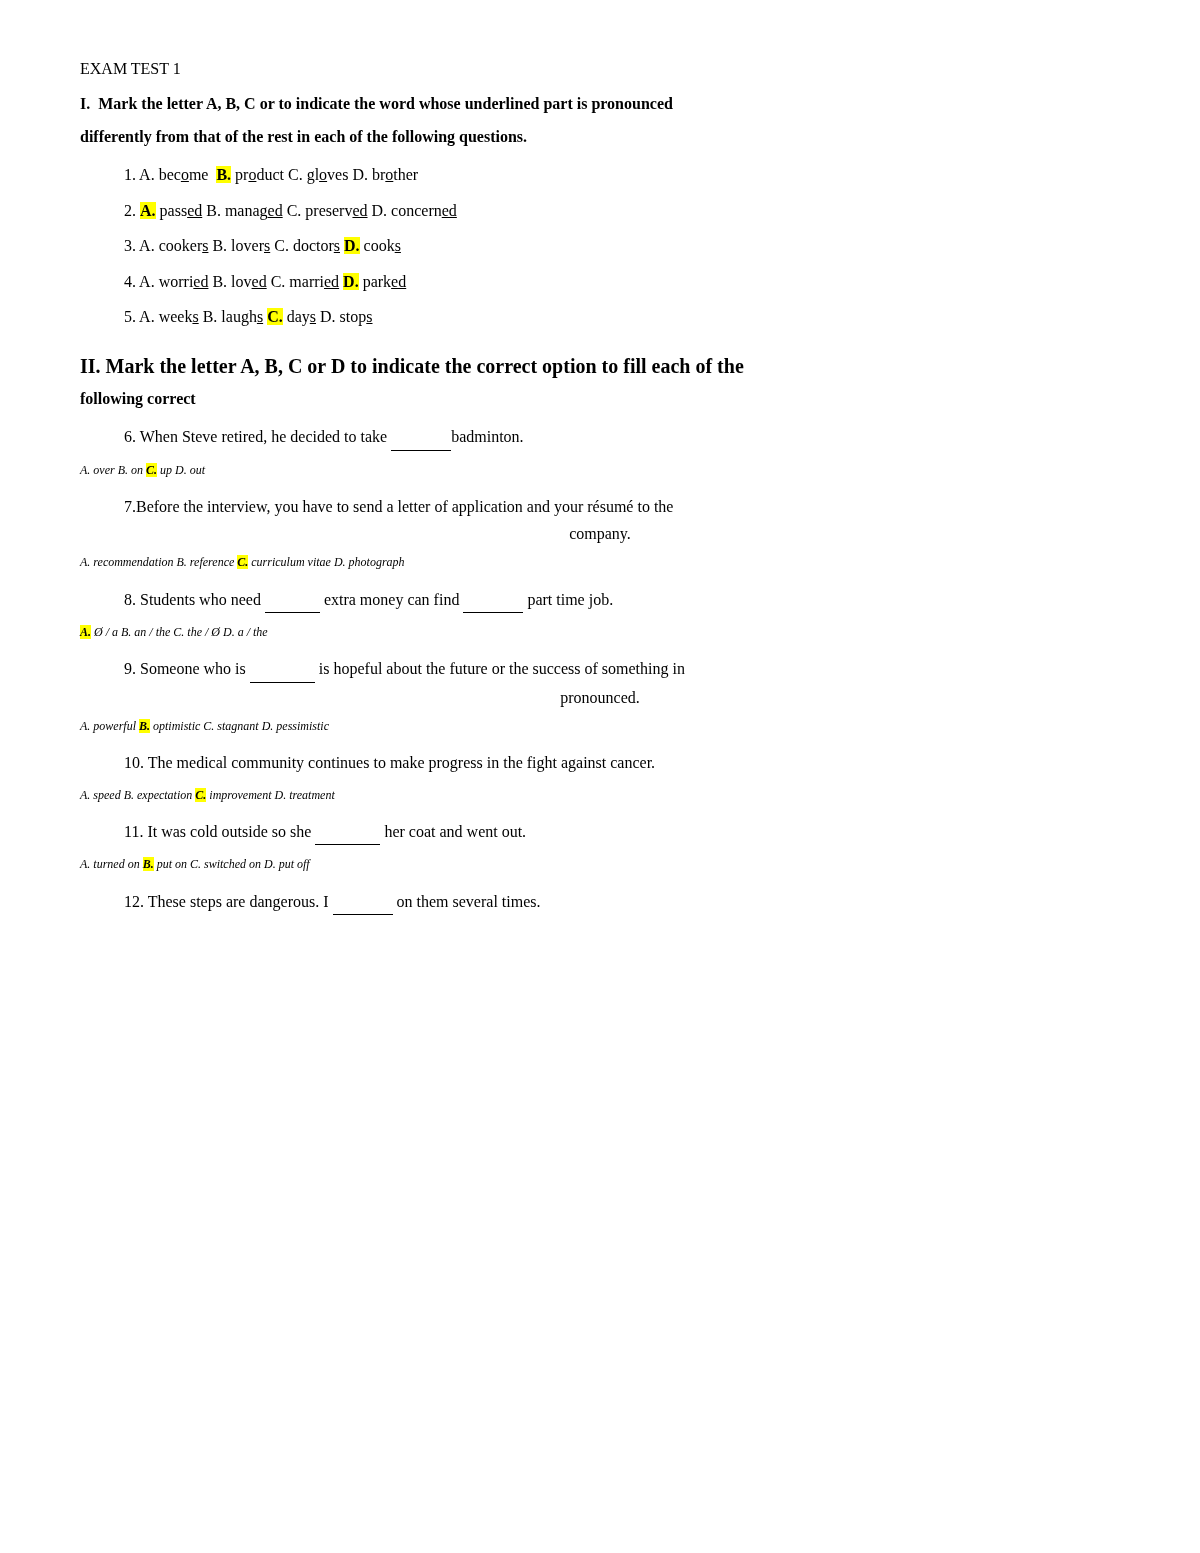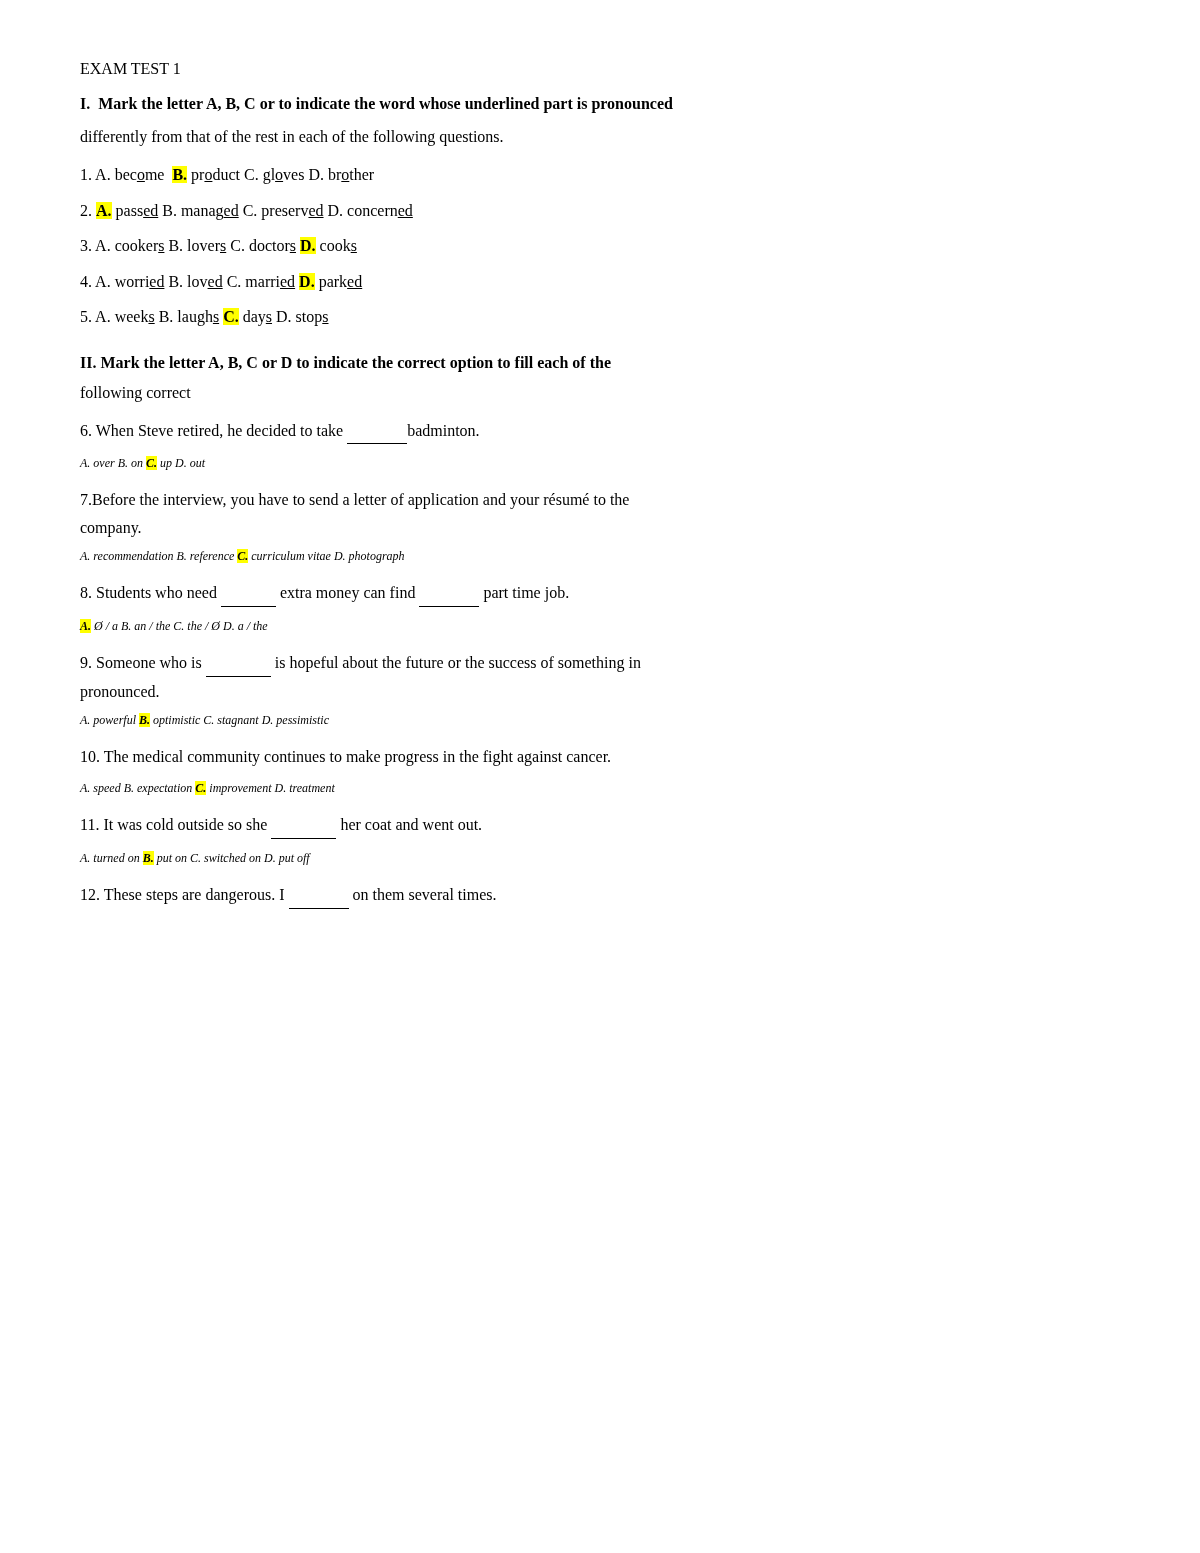--- a/index.html
+++ b/index.html
@@ -21,54 +21,56 @@
       font-size: 16px;
       margin-bottom: 14px;
     }
     .section-heading {
       font-weight: bold;
       font-size: 16px;
       margin-bottom: 12px;
       line-height: 1.5;
     }
     .sub-heading {
-      font-weight: normal;
+      font-weight: bold;
       font-size: 16px;
       margin-bottom: 16px;
     }
     .question {
       margin-bottom: 10px;
       line-height: 1.6;
       font-size: 16px;
+      margin-left: 44px;
     }
     .answer-line {
       margin-bottom: 14px;
       line-height: 1.6;
       font-size: 12px;
       font-style: italic;
     }
     .highlight {
       background-color: #ffff00;
       font-weight: bold;
     }
     u {
       text-decoration: underline;
     }
     .section-ii-heading {
       font-weight: bold;
-      font-size: 16px;
+      font-size: 20px;
       margin-bottom: 8px;
       margin-top: 20px;
       line-height: 1.6;
     }
     .q-block {
       margin-bottom: 6px;
     }
     .continuation {
       margin-bottom: 10px;
+      text-align: center;
     }
   </style>
 </head>
 <body>
 
 <div class="exam-title">EXAM TEST 1</div>
 
 <div class="section-heading">
   I. &nbsp;Mark the letter A, B, C or to indicate the word whose underlined part is pronounced
 </div>

